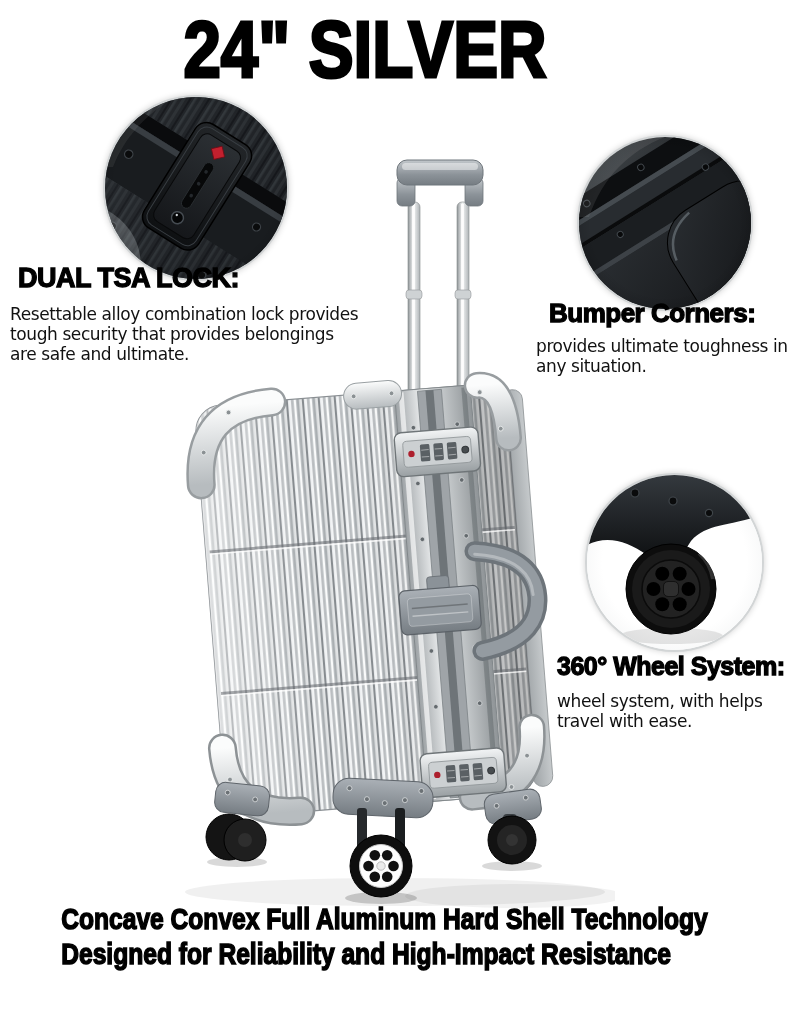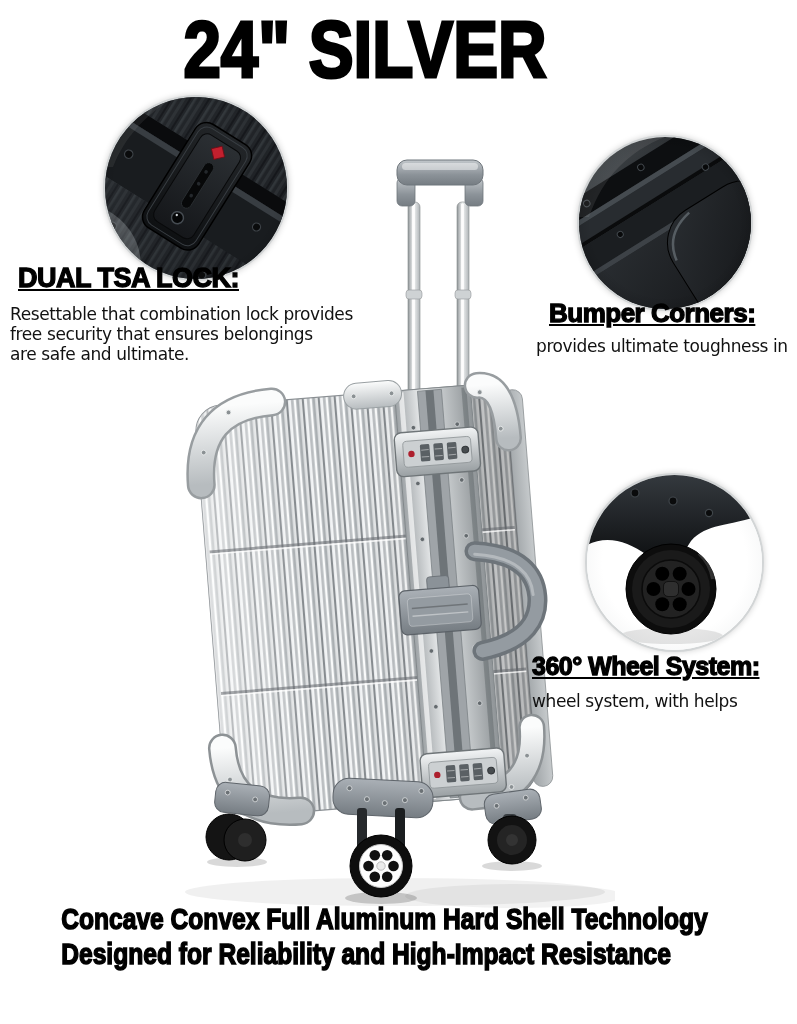--- a/index.html
+++ b/index.html
@@ -5,30 +5,30 @@
   html,body{margin:0;padding:0;background:#888;}
   .canvas{position:relative;width:797px;height:1024px;background:#ffffff;overflow:hidden;
           font-family:"Liberation Sans",sans-serif;margin:0 auto;}
   .abs{position:absolute;}
   .title{left:0;top:4px;width:730px;text-align:center;font-size:80px;font-weight:bold;
          color:#000;-webkit-text-stroke:3.2px #000;letter-spacing:0px;
          transform:scaleX(.84);transform-origin:50% 0;white-space:nowrap;}
   .callout{border-radius:50%;overflow:hidden;border:2px solid #d2d5d6;
            box-shadow:0 0 6px rgba(0,0,0,.18);background:#fff;}
   .callout svg{display:block;}
-  .feat-h{font-weight:bold;color:#000;white-space:nowrap;letter-spacing:-0.5px;text-decoration:underline;
+  .feat-h{font-weight:bold;color:#000;white-space:nowrap;letter-spacing:-0.5px;
           -webkit-text-stroke:1.3px #000;}
   .feat-p{font-family:"DejaVu Sans",sans-serif;font-size:17px;letter-spacing:-0.4px;
           line-height:20px;color:#111;}
   .feat-p div{white-space:nowrap;}
   .tsa-block{left:10px;top:263px;}
   .tsa-block .feat-h{font-size:27px;margin:0 0 10px 8px;}
   .bumper-block{left:536px;top:298px;}
   .bumper-block .feat-h{font-size:26px;margin:0 0 7px 13px;}
-  .wheel-block{left:532px;top:652px;}
+  .wheel-block{left:557px;top:652px;}
   .wheel-block .feat-h{font-size:25px;margin:0 0 10px 0;}
   .footer{left:0;top:901px;width:680px;text-align:center;}
   .footer div{font-size:30px;font-weight:bold;color:#000;-webkit-text-stroke:1.5px #000;
               transform:scaleX(.82);transform-origin:50% 50%;white-space:nowrap;line-height:35px;}
   svg{pointer-events:none;}
 </style>
 </head>
 <body>
 
 <div class="canvas">
@@ -401,37 +401,39 @@
         </g>
         <rect x="76.5" y="106.5" width="15" height="15" rx="4.5" fill="#2f2f2f" stroke="#121212" stroke-width="1"></rect>
         <path d="M 112,78 A 45,45 0 0 1 126,104" stroke="rgba(255,255,255,.15)" stroke-width="4" fill="none"></path>
       </g>
     </svg>
   </div>
 
   <div class="abs tsa-block">
     <div class="feat-h">DUAL TSA LOCK:</div>
     <div class="feat-p">
-      <div>Resettable that combination lock provides</div>
-      <div>free security that ensures belongings</div>
+      <div>Resettable alloy combination lock provides</div>
+      <div>tough security that provides belongings</div>
       <div>are safe and ultimate.</div>
     </div>
   </div>
 
   <div class="abs bumper-block">
     <div class="feat-h">Bumper Corners:</div>
     <div class="feat-p">
       <div>provides ultimate toughness in</div>
+      <div>any situation.</div>
     </div>
   </div>
 
   <div class="abs wheel-block">
     <div class="feat-h">360° Wheel System:</div>
     <div class="feat-p">
       <div>wheel system, with helps</div>
+      <div>travel with ease.</div>
     </div>
   </div>
 
   <div class="abs footer">
     <div>Concave Convex Full Aluminum Hard Shell Technology</div>
     <div>Designed for Reliability and High-Impact Resistance</div>
   </div>
 
 </div>
 

